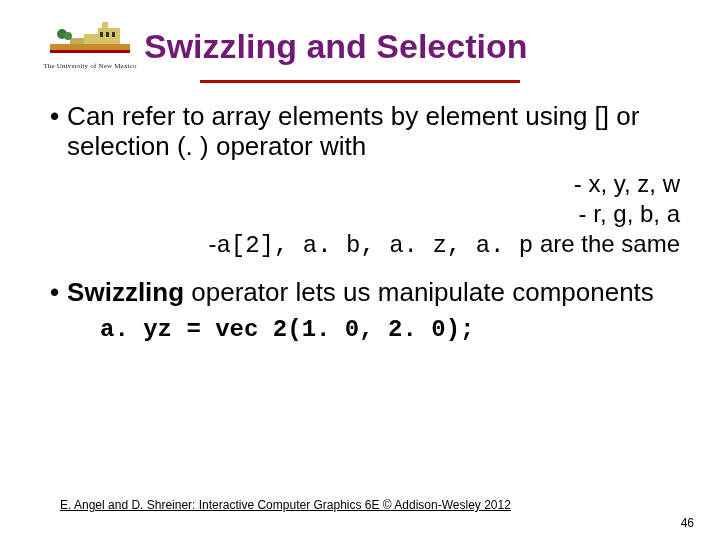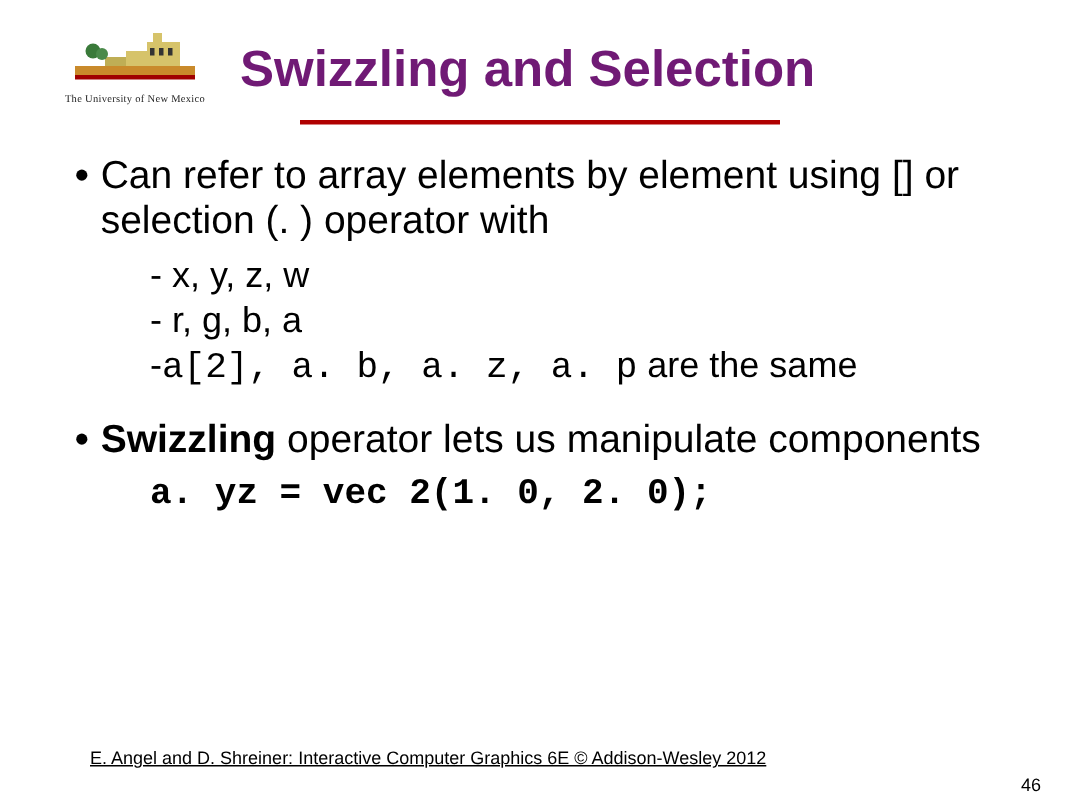--- a/index.html
+++ b/index.html
@@ -1,29 +1,29 @@
 <!DOCTYPE html>
 <html><head>
 <meta charset="utf-8">
 <style>
   * { margin: 0; padding: 0; box-sizing: border-box; }
   html, body { width: 720px; height: 540px; background: #fff; font-family: Arial, Helvetica, sans-serif; }
   .slide { position: relative; width: 720px; height: 540px; padding: 20px 40px 20px 40px; }
-  .header { display: flex; align-items: flex-start; gap: 20px; margin-bottom: 10px; }
+  .header { display: flex; align-items: flex-start; gap: 4px; margin-bottom: 10px; }
   .logo-block { width: 100px; flex-shrink: 0; text-align: center; }
   .logo-svg { display: block; margin: 0 auto; }
   .univ { font-size: 7px; color: #222; margin-top: 2px; letter-spacing: 0.2px; font-family: "Times New Roman", serif; }
   .title { font-size: 34px; font-weight: bold; color: #701a75; padding-top: 8px; line-height: 1.1; }
   .underline { width: 320px; height: 3px; background: #b00000; margin: 6px auto 18px auto; }
   .content { padding: 0 0 0 10px; }
   .bullet { display: flex; align-items: flex-start; margin-bottom: 8px; }
   .bullet .dot { font-size: 26px; line-height: 30px; margin-right: 8px; font-weight: bold; }
   .bullet .text { font-size: 26px; line-height: 30px; }
   .sublist { padding-left: 50px; margin-bottom: 16px; }
-  .sub { font-size: 24px; line-height: 30px; }
+  .sub { font-size: 24px; line-height: 30px; text-align: right; }
   .mono { font-family: "Courier New", monospace; font-weight: normal; }
   .codeblock { padding-left: 50px; font-family: "Courier New", monospace; font-weight: bold; font-size: 24px; line-height: 30px; }
   .footer { position: absolute; left: 60px; bottom: 28px; font-size: 12px; color: #000; text-decoration: underline; }
   .pagenum { position: absolute; right: 26px; bottom: 10px; font-size: 12px; }
   .bold { font-weight: bold; }
 </style>
 </head>
 <body>
 
 <div class="slide">

